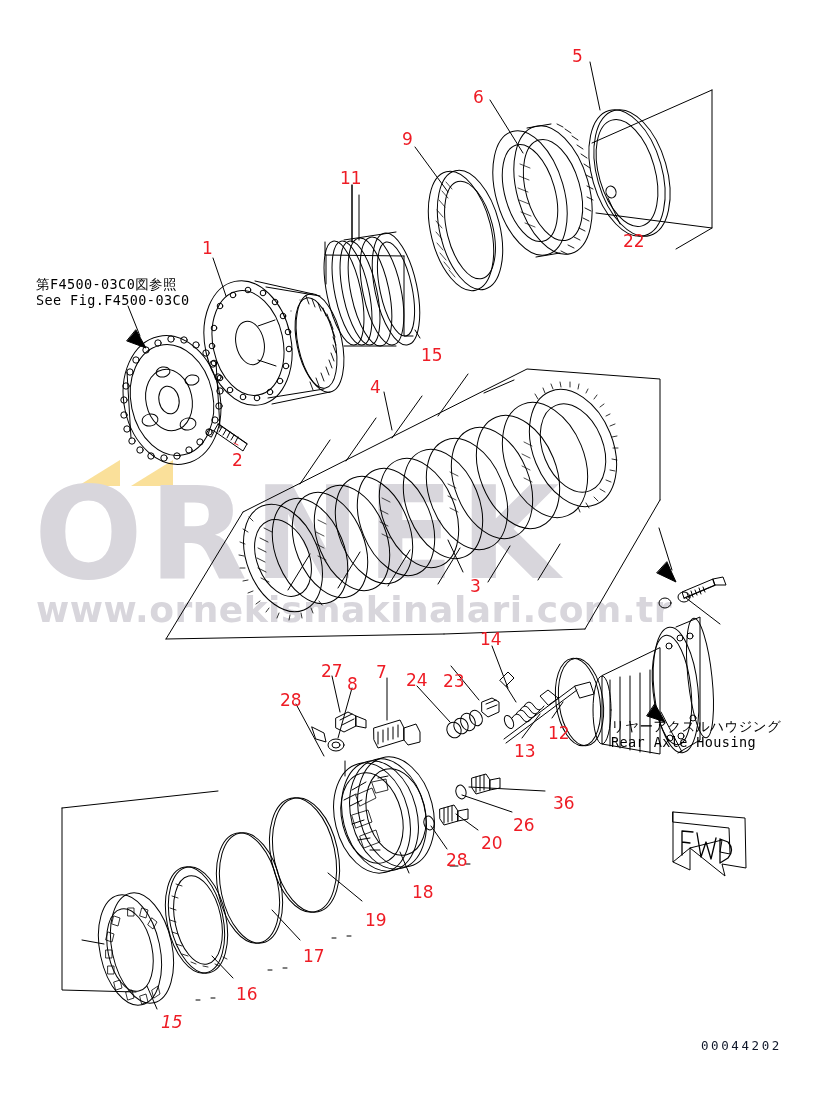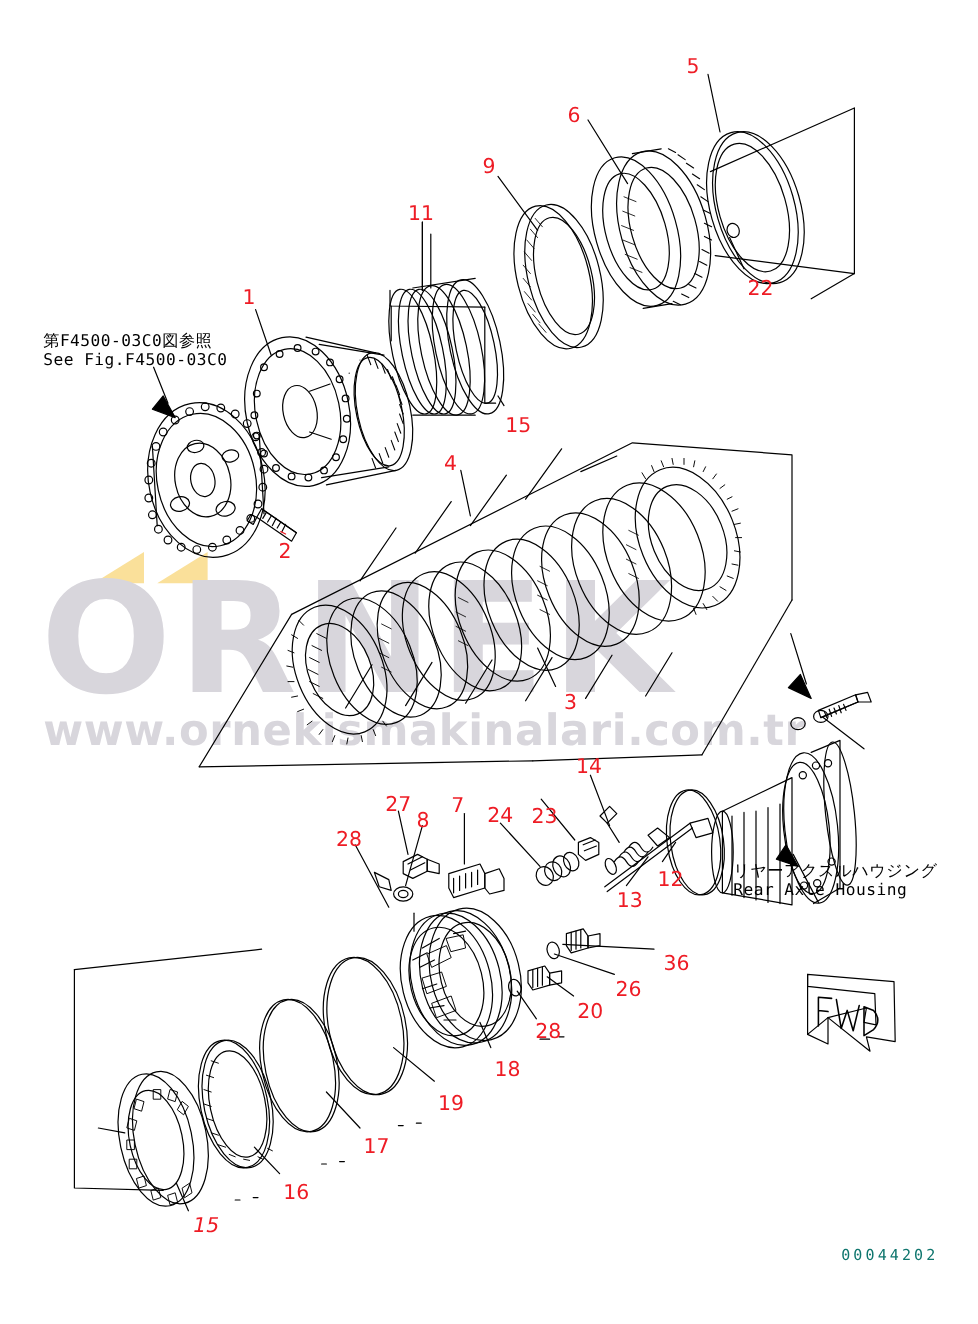--- a/index.html
+++ b/index.html
@@ -85,21 +85,21 @@
     line-height: 16px;
     letter-spacing: 0.4px;
     z-index: 4;
     white-space: nowrap;
   }
   .note .jp { display: block; }
   .note .en { display: block; }
   #doc-id {
     position: absolute;
     right: 33px; top: 1038px;
-    color: #0f766e;
+    color: #0f172a;
     font-family: "DejaVu Sans Mono", monospace;
     font-size: 12.5px;
     letter-spacing: 2.6px;
     z-index: 4;
   }
 </style>
 </head>
 <body>
 
 <div id="page">

